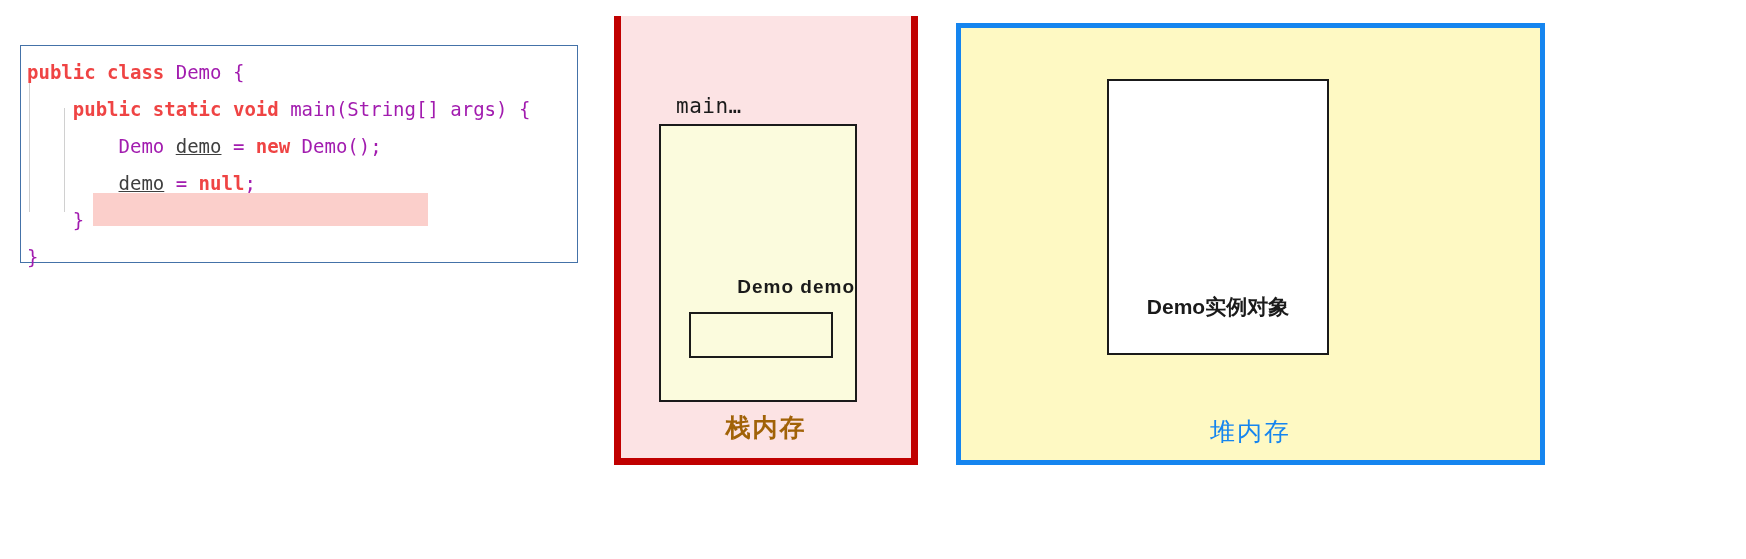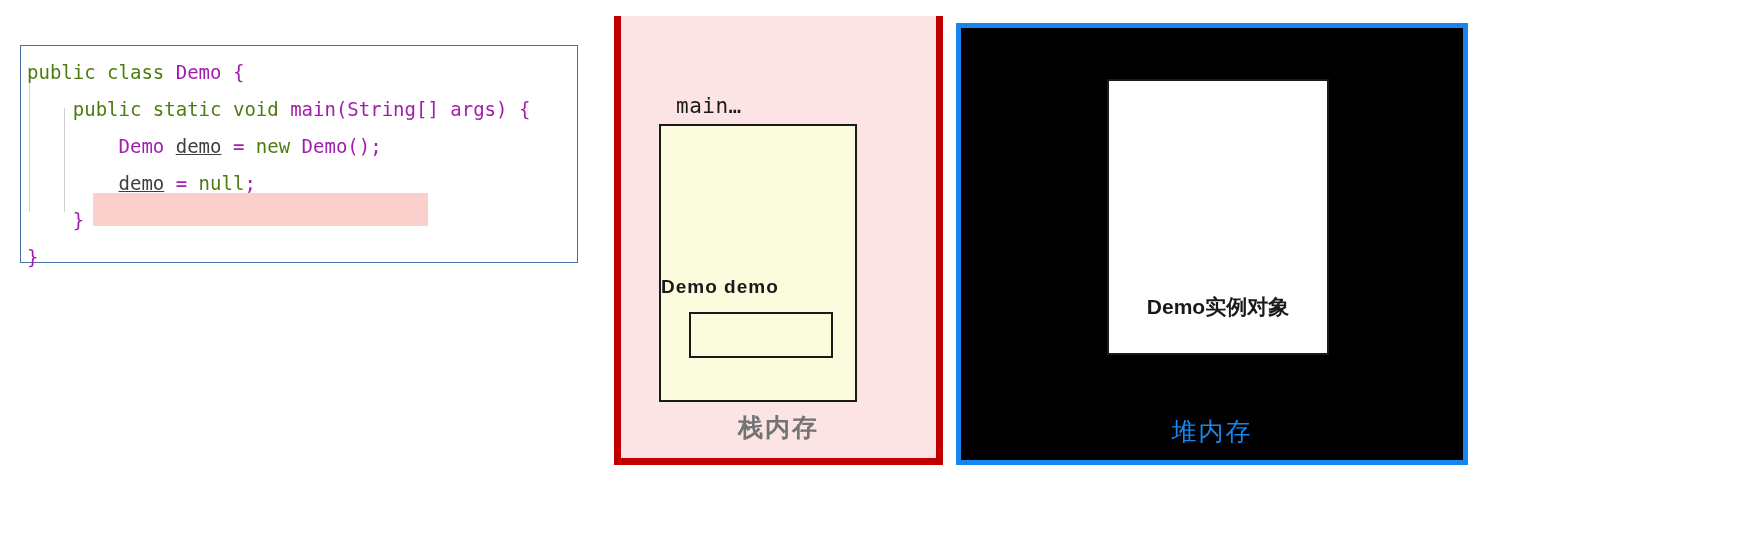--- a/index.html
+++ b/index.html
@@ -35,21 +35,21 @@
     font-size: 19px;
     line-height: 37px;
     color: #1a1a1a;
     white-space: pre;
   }
   .code-line {
     white-space: pre;
     position: relative;
     height: 37px;
   }
-  .kw { color: #4d7c0f; font-weight: normal; }
+  .kw { color: #ef4444; font-weight: bold; }
   .plain { color: #a21caf; }
   .var-ul { color: #3f3f3f; text-decoration: underline; }
   .guide {
     position: absolute;
     width: 1px;
     background: #d0d0d0;
   }
   #guide-1 { left: 8px;  top: 26px; height: 140px; }
   #guide-2 { left: 43px; top: 62px; height: 104px; }
   .hl-row {
@@ -59,21 +59,21 @@
     width: 335px;
     height: 33px;
     background: #fbcfcb;
   }
 
   
   #stack-panel {
     position: absolute;
     left: 614px;
     top: 16px;
-    width: 329px;
+    width: 304px;
     height: 449px;
     background: #fce3e4;
     border-left: 7px solid #c00000;
     border-right: 7px solid #c00000;
     border-bottom: 7px solid #c00000;
     box-sizing: border-box;
   }
   #stack-main-label {
     position: absolute;
     left: 55px;
@@ -91,21 +91,21 @@
     height: 278px;
     background: #fbfbdd;
     border: 2px solid #1a1a1a;
     box-sizing: border-box;
   }
   #stack-var-name {
     position: absolute;
     left: 0;
     right: 0;
     top: 150px;
-    text-align: left;
+    text-align: right;
     font-size: 19px;
     font-weight: bold;
     color: #1a1a1a;
     letter-spacing: 1px;
   }
   #stack-var-box {
     position: absolute;
     left: 28px;
     top: 186px;
     width: 144px;
@@ -115,33 +115,33 @@
     box-sizing: border-box;
   }
   #stack-caption {
     position: absolute;
     left: 0;
     right: 0;
     bottom: 14px;
     text-align: center;
     font-size: 25px;
     font-weight: bold;
-    color: #737373;
+    color: #a16207;
     letter-spacing: 2px;
     font-family: Liberation Serif, serif;
   }
 
   
   #heap-panel {
     position: absolute;
     left: 956px;
     top: 23px;
-    width: 512px;
+    width: 589px;
     height: 442px;
-    background: #000000;
+    background: #fef9c3;
     border: 5px solid #1585ef;
     box-sizing: border-box;
   }
   #heap-object {
     position: absolute;
     left: 146px;
     top: 51px;
     width: 222px;
     height: 276px;
     background: #ffffff;

